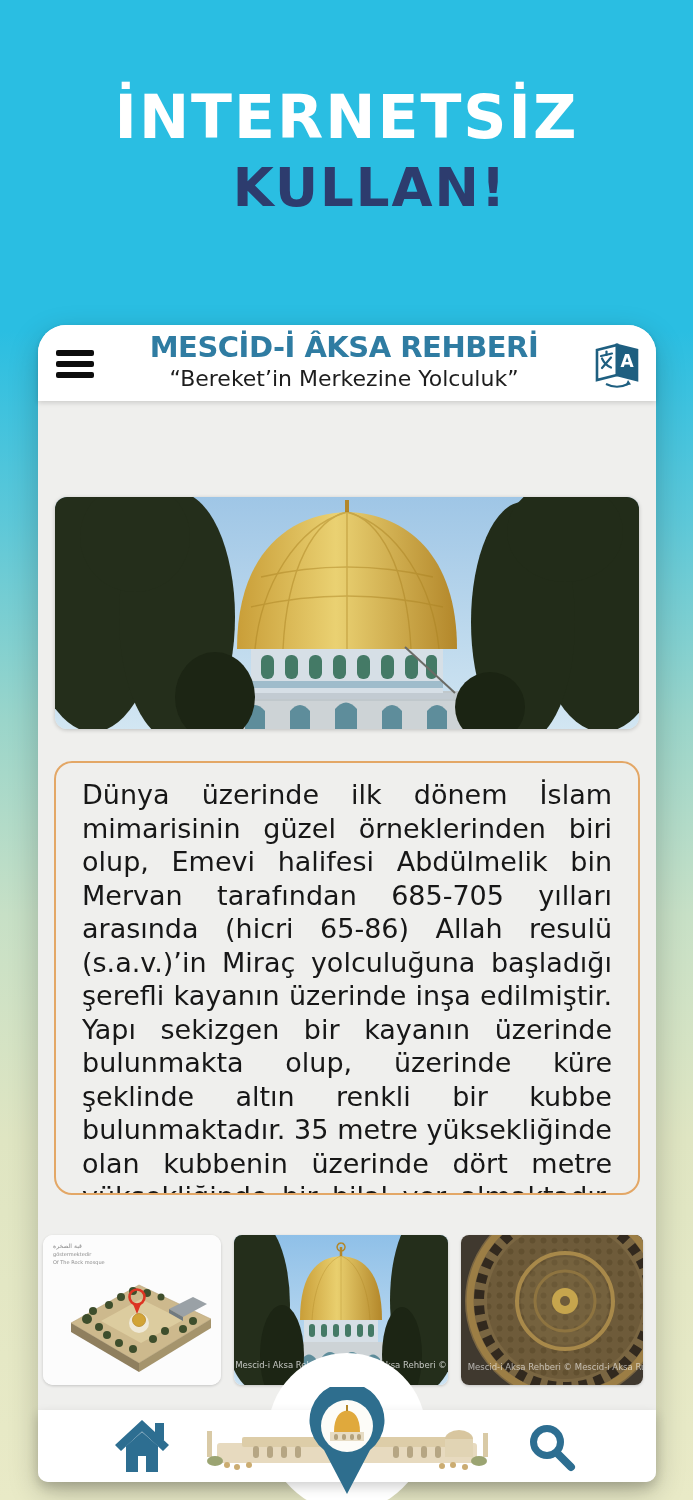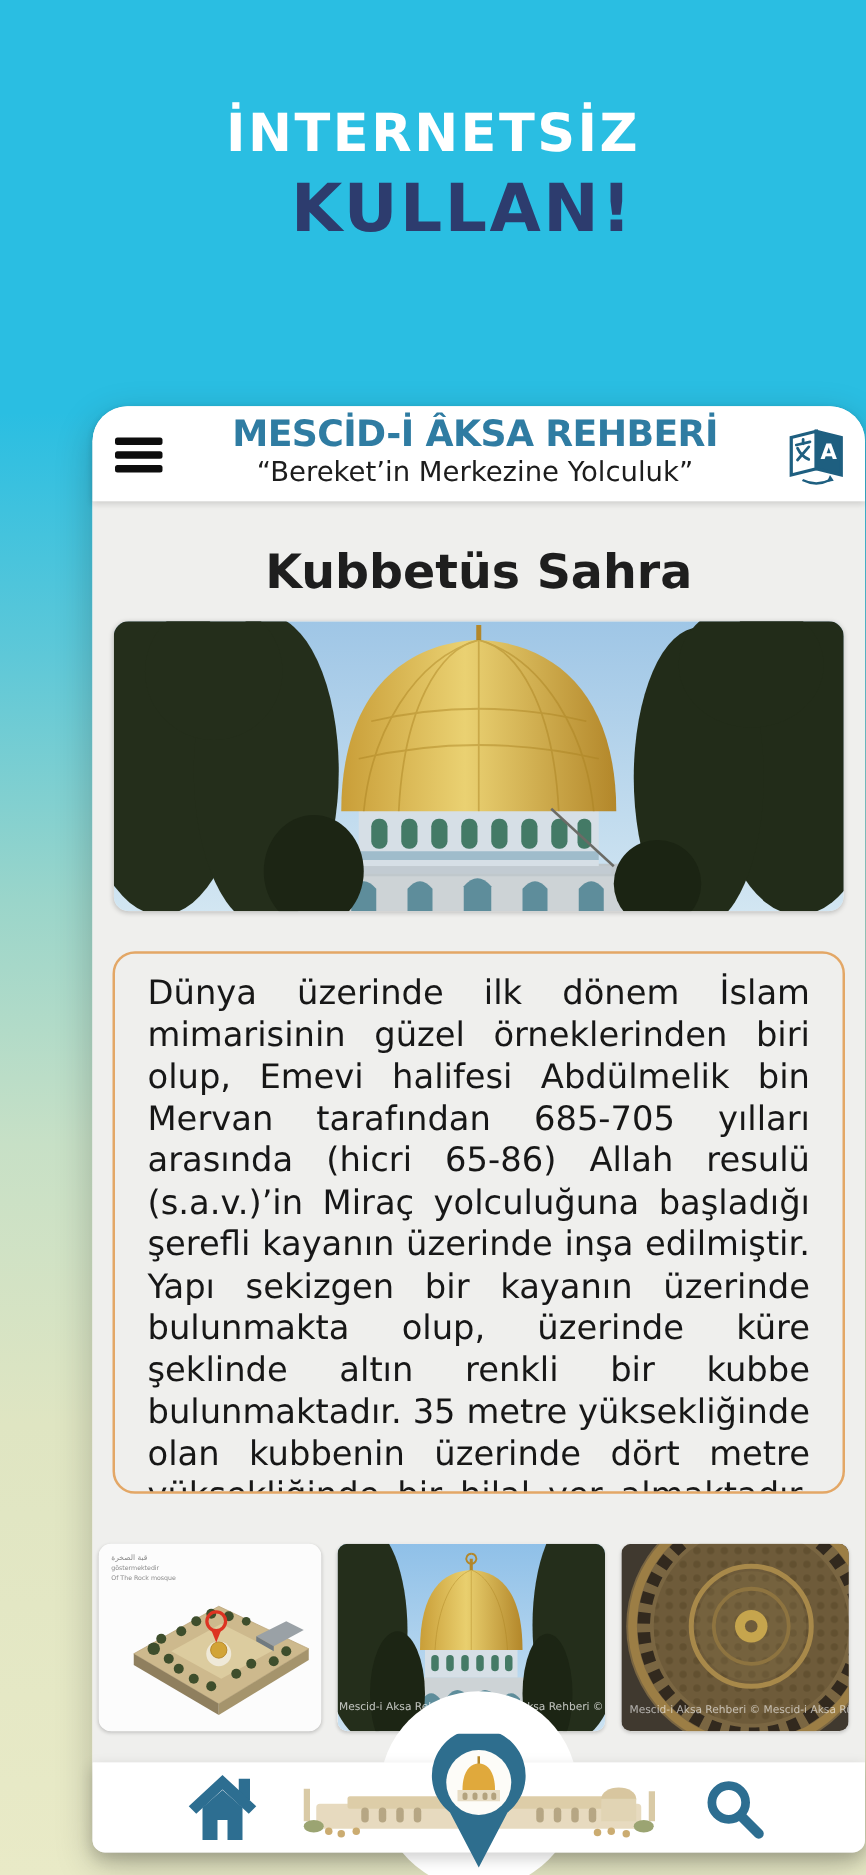--- a/index.html
+++ b/index.html
@@ -6,25 +6,25 @@
   html,body { background:#888; }
   body { font-family:"DejaVu Sans","Liberation Sans",sans-serif; }
 
   .screen {
     position:relative; width:693px; height:1500px; overflow:hidden; margin:0 auto;
     background:linear-gradient(180deg,#2ABEE2 0%,#2ABEE2 22%,#5EC8D8 35%,#9AD5CA 48%,#C7E0C6 61%,#DFE5C2 76%,#E9EAC7 100%);
   }
 
   
   .promo { position:absolute; top:84px; left:0; width:100%; text-align:center; }
-  .promo-line1 { font-size:42px; font-weight:bold; color:#ffffff; letter-spacing:2px; line-height:1.1; }
+  .promo-line1 { font-size:60px; font-weight:bold; color:#ffffff; letter-spacing:2px; line-height:1.1; }
   .promo-line2 { font-size:53px; font-weight:bold; color:#2D3C6E; letter-spacing:2px; line-height:1.15; margin-top:8px;padding-left:47px; }
 
   
-  .phone { position:absolute; left:38px; top:325px; width:618px; height:1157px;margin-left:36px; }
+  .phone { position:absolute; left:38px; top:325px; width:618px; height:1157px; }
   .phone-bg { position:absolute; inset:0; background:#ffffff; border-radius:28px 28px 10px 10px;
               box-shadow:0 10px 30px rgba(0,0,0,.22); }
 
   .app-header { position:absolute; left:0; top:0; width:618px; height:76px; background:#fff;
                 border-radius:28px 28px 0 0; z-index:5; box-shadow:0 2px 5px rgba(0,0,0,.14); }
   .hamburger { position:absolute; left:18px; top:25px; width:38px; height:28px; cursor:pointer; }
   .hamburger span { display:block; width:38px; height:6px; background:#0d0d0d; border-radius:2px; margin-bottom:5px; }
   .header-titles { position:absolute; left:70px; right:76px; top:4px; text-align:center; }
   .app-title { font-size:29px; font-weight:bold; color:#2F7CA2; letter-spacing:-0.5px; line-height:36px; }
   .app-subtitle { font-size:22px; color:#1d1d1d; line-height:28px; }
@@ -96,21 +96,20 @@
             <path d="M12 31 L21 20.5"></path>
             <path d="M12 21.5 Q15 28 21 30.5"></path>
           </g>
           <text x="37" y="30" text-anchor="middle" font-size="17" font-weight="bold" fill="#ffffff" font-family="DejaVu Sans,sans-serif">A</text>
           <path d="M16 47 Q27 52.5 38 47" fill="none" stroke="#1E5F80" stroke-width="2"></path>
           <path d="M38 43 L41 47.5 L35.5 48.5 Z" fill="#1E5F80"></path>
         </svg>
       </div>
     </div>
 
-    <div class="page-title">Kubbetüs Sahra</div>
 
     <div class="main-photo">
       <svg width="584" height="232" viewBox="0 0 584 232" preserveAspectRatio="none">
         <defs>
           <linearGradient id="skyG" x1="0" y1="0" x2="0" y2="1">
             <stop offset="0" stop-color="#9FC6E6"></stop>
               <stop offset="1" stop-color="#D2E6F2"></stop>
           </linearGradient>
           <linearGradient id="goldG" x1="0" y1="0" x2="1" y2="0">
             <stop offset="0" stop-color="#C99E38"></stop>

